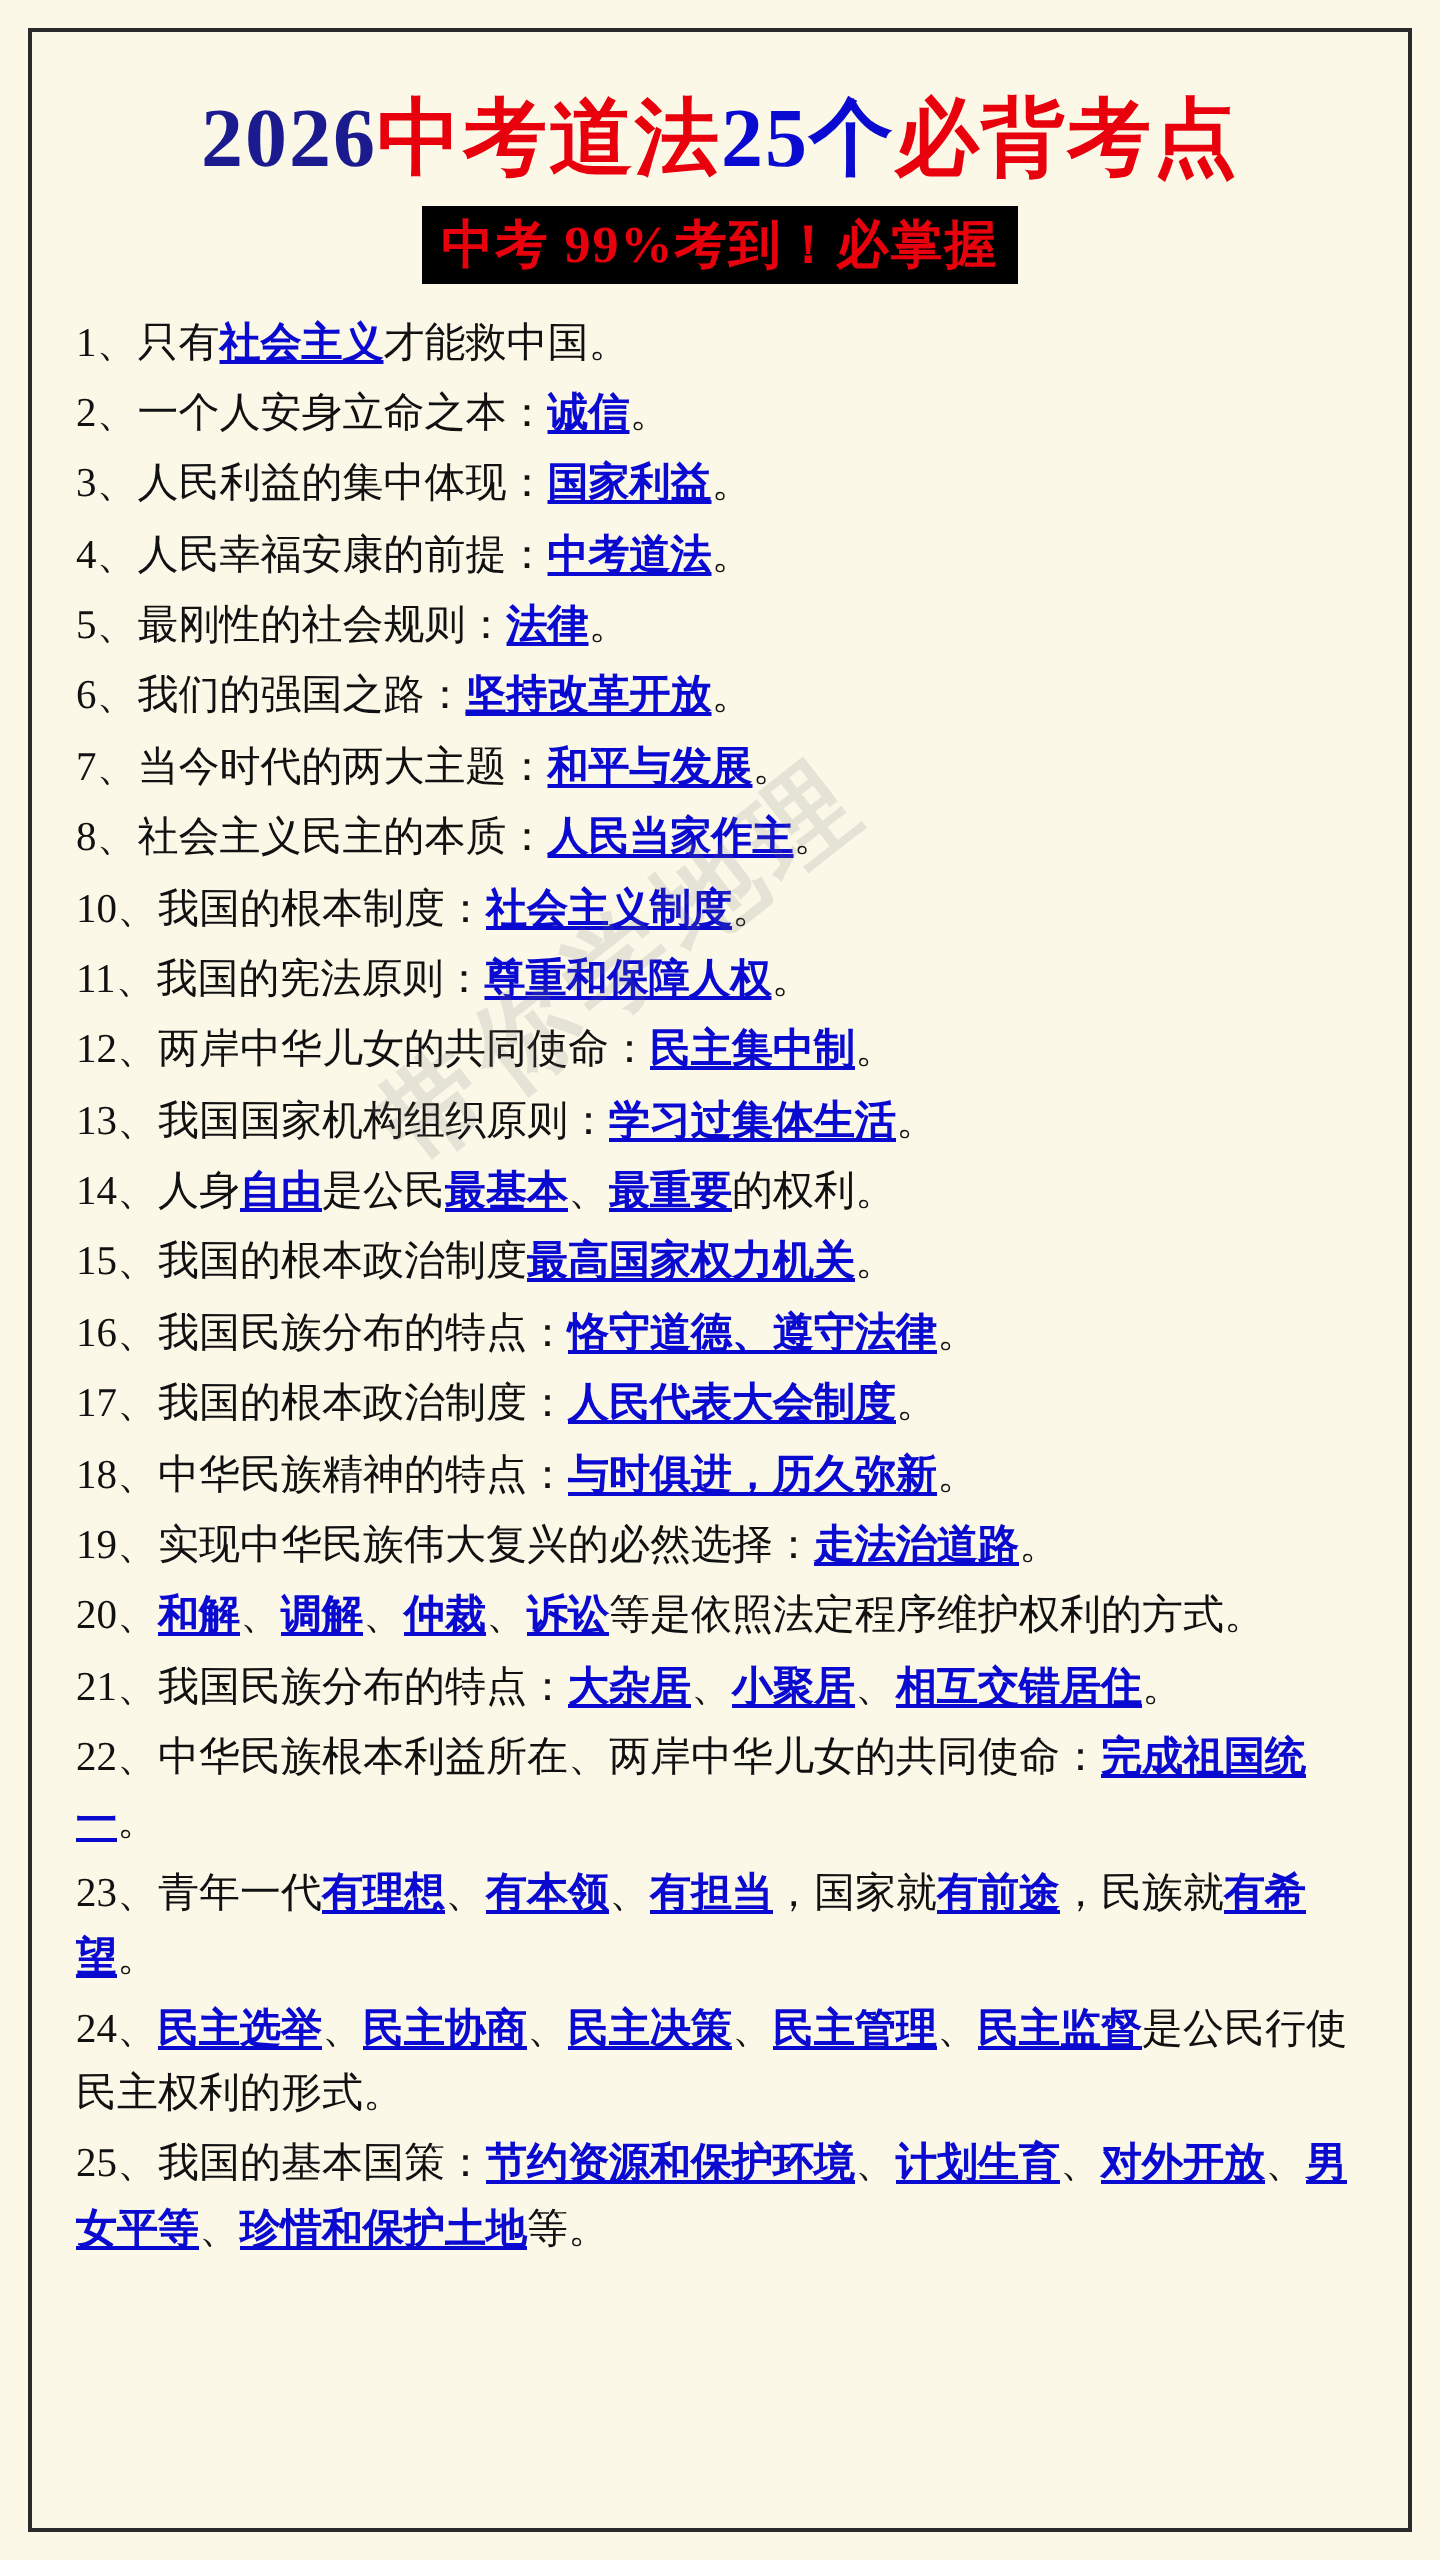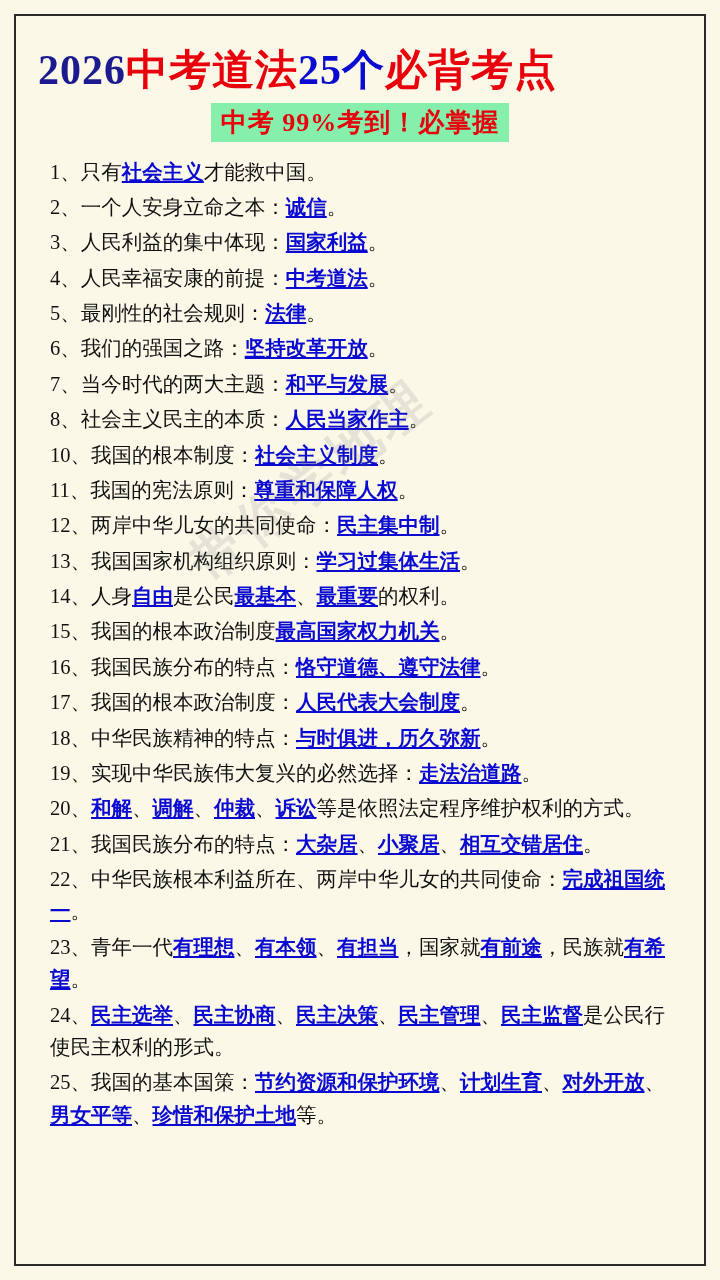--- a/index.html
+++ b/index.html
@@ -38,47 +38,47 @@
     font-size: 52px;
     color: rgba(120,120,120,0.16);
     transform: rotate(-38deg);
     letter-spacing: 6px;
     white-space: nowrap;
     pointer-events: none;
     font-family: "Liberation Sans", sans-serif;
     font-weight: bold;
   }
   .title {
-    text-align: left;
+    text-align: center;
     font-size: 42px;
     font-weight: bold;
     line-height: 1.25;
     margin: 12px 0 6px 0;
     letter-spacing: 1px;
     white-space: nowrap;
   }
   .title .seg-year { color: #1b1b8f; }
   .title .seg-red  { color: #e8000d; }
   .title .seg-blue { color: #0a0ad0; }
   .subtitle-wrap {
     text-align: center;
     margin: 6px 0 14px 0;
   }
   .subtitle {
     display: inline-block;
-    background: #86efac;
+    background: #000000;
     color: #e8000d;
     font-size: 26px;
     font-weight: bold;
     padding: 2px 10px;
     letter-spacing: 1px;
   }
   ol.points {
     list-style: none;
-    margin: 12px;
+    margin: 0;
     padding: 0;
   }
   ol.points li {
     font-size: 20.5px;
     line-height: 1.58;
     color: #111;
     margin: 0 0 3px 0;
     text-indent: 0;
     padding-left: 0;
   }

